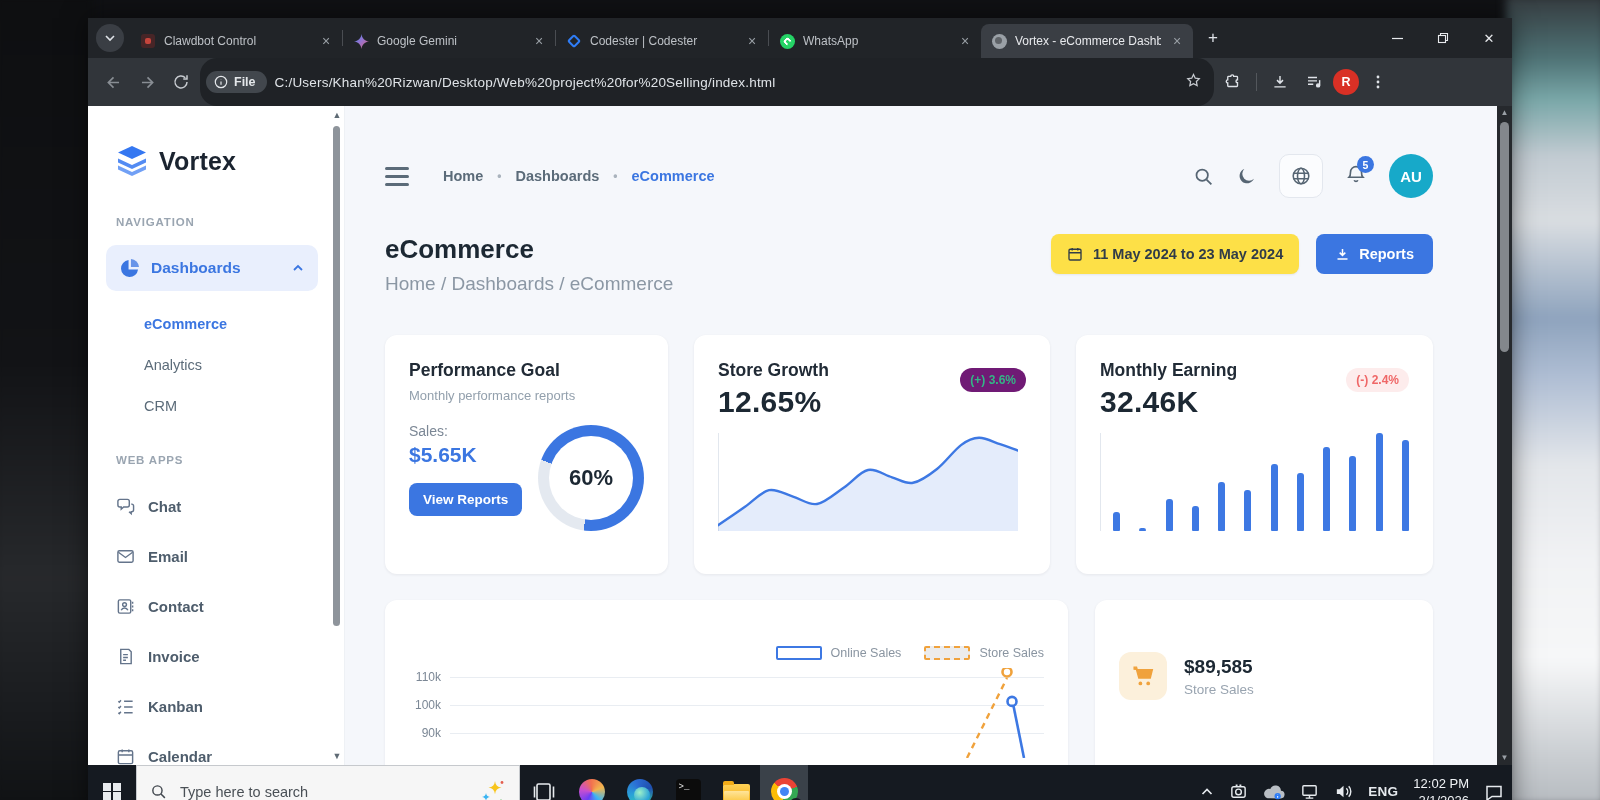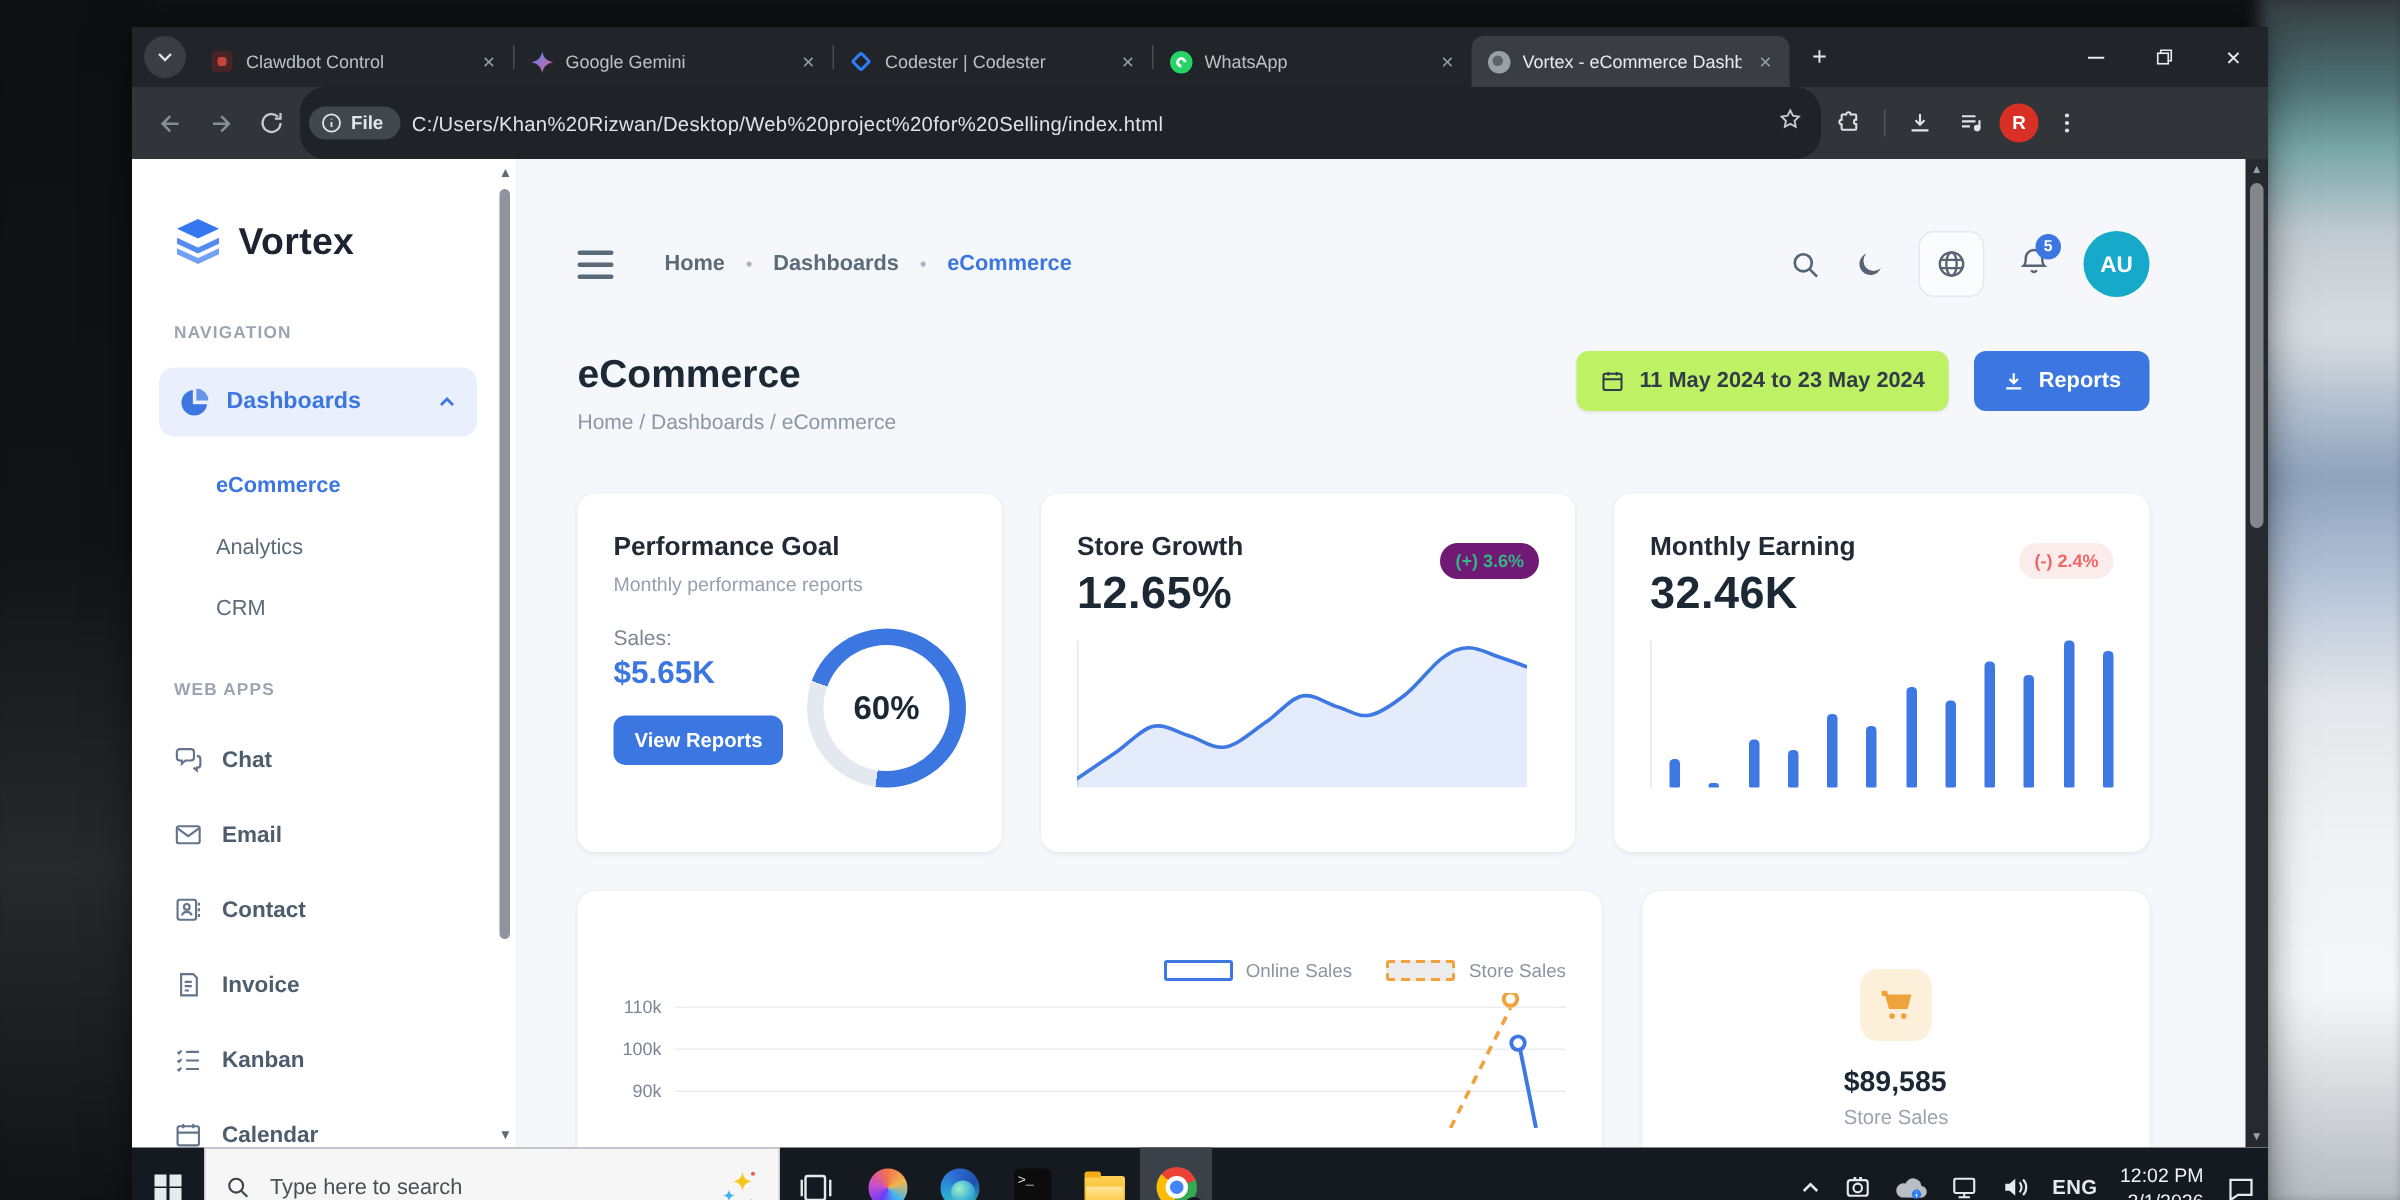--- a/index.html
+++ b/index.html
@@ -66,23 +66,23 @@
   .crumb .dot{color:#aab3bd;font-size:12px;}
   .crumb .active{color:#3b76e1;}
   .topicons{margin-left:auto;display:flex;align-items:center;gap:22px;}
   .globebox{width:44px;height:44px;border:1px solid #e3e7ee;border-radius:10px;display:grid;place-items:center;background:#fbfcfe;}
   .bellwrap{position:relative;}
   .bellbadge{position:absolute;top:-7px;right:-7px;min-width:17px;height:17px;border-radius:9px;background:#3b76e1;color:#fff;font-size:10.5px;font-weight:700;display:grid;place-items:center;padding:0 4px;}
   .avatar-au{width:44px;height:44px;border-radius:50%;background:#17a9c9;color:#fff;font-weight:700;font-size:15px;display:grid;place-items:center;}
 
   .pagehead{margin-top:36px;display:flex;align-items:flex-start;}
   .ph-title{font-size:26px;font-weight:800;color:#1c2833;}
-  .ph-crumb{margin-top:8px;font-size:14px;color:#8b97a4;}
+  .ph-crumb{margin-top:8px;font-size:19px;color:#8b97a4;}
   .ph-right{margin-left:auto;display:flex;gap:17px;align-items:center;}
-  .datebox{height:40px;background:#bef264;border-radius:8px;box-shadow:0 1px 2px rgba(30,40,60,.08);display:flex;align-items:center;gap:10px;padding:0 16px;font-size:14.5px;color:#313c48;font-weight:600;}
+  .datebox{height:40px;background:#fde047;border-radius:8px;box-shadow:0 1px 2px rgba(30,40,60,.08);display:flex;align-items:center;gap:10px;padding:0 16px;font-size:14.5px;color:#313c48;font-weight:600;}
   .btn-reports{height:40px;background:#3b76e1;border:none;border-radius:8px;color:#fff;font-size:14.5px;font-weight:600;display:flex;align-items:center;gap:9px;padding:0 19px;font-family:inherit;}
 
   .row1{margin-top:40px;display:flex;gap:26px;}
   .card{background:#fff;border-radius:12px;box-shadow:0 1px 3px rgba(27,35,48,.07);}
   .card-pg{width:283px;height:239px;padding:25px 24px;}
   .card-title{font-size:17.5px;font-weight:700;color:#212b36;}
   .card-sub{margin-top:7px;font-size:13px;color:#93a0ad;}
   .pg-body{display:flex;margin-top:20px;align-items:flex-start;}
   .pg-left{flex:1;}
   .pg-sales-label{font-size:14px;color:#7b8795;}
@@ -108,21 +108,21 @@
   .sw-online{width:46px;height:14px;background:#fff;border:2px solid #3d78e3;border-radius:2px;}
   .sw-store{width:46px;height:14px;background:#ececec;border:2px dashed #f0a23c;border-radius:2px;margin-left:14px;}
   .srchart{position:relative;margin-top:8px;height:90px;}
   .gridrow{position:absolute;left:0;right:0;display:flex;align-items:center;gap:9px;}
   .gridrow .yl{width:32px;text-align:right;font-size:12px;color:#7b8795;}
   .gridrow .gl{flex:1;height:1px;background:#e9edf2;}
   .sr-overlay{position:absolute;right:2px;top:0;}
   .card-so{width:338px;height:240px;padding:24px;}
   .kebab{margin-left:auto;display:flex;flex-direction:column;gap:3px;padding:4px;}
   .kebab i{width:4px;height:4px;border-radius:50%;background:#5b6b79;}
-  .so-row{margin-top:28px;display:flex;align-items:center;gap:17px;flex-direction:column;}
+  .so-row{margin-top:28px;display:flex;align-items:center;gap:17px;}
   .so-icon{width:48px;height:48px;border-radius:12px;background:#fcf0db;display:grid;place-items:center;}
   .so-amt{font-size:19px;font-weight:800;color:#1c2833;}
   .so-lbl{margin-top:4px;font-size:13.5px;color:#99a4b0;}
 
   .page-scroll{width:15px;flex:none;background:#26292d;position:relative;}
   .ps-arrow{color:#9aa0a6;font-size:8px;text-align:center;line-height:14px;}
   .ps-thumb{position:absolute;left:3px;top:16px;width:9px;height:230px;background:#83878c;border-radius:5px;}
   .ps-arrow.down{position:absolute;bottom:0;left:0;right:0;}
 
   

